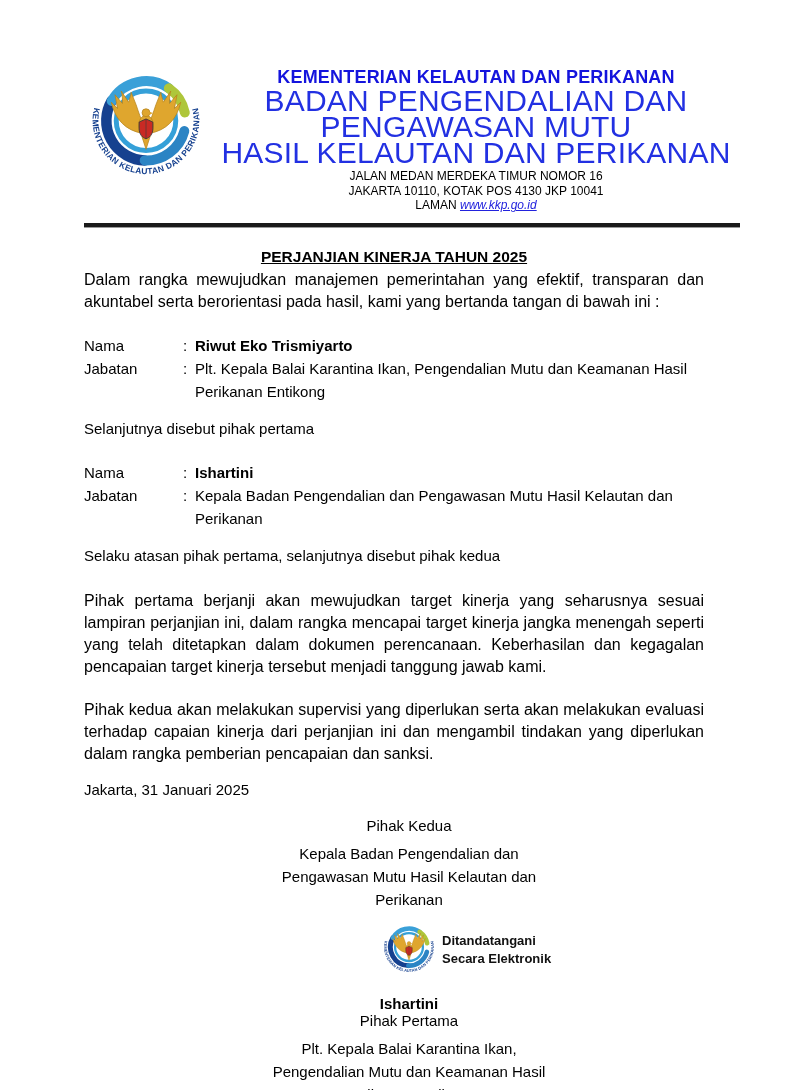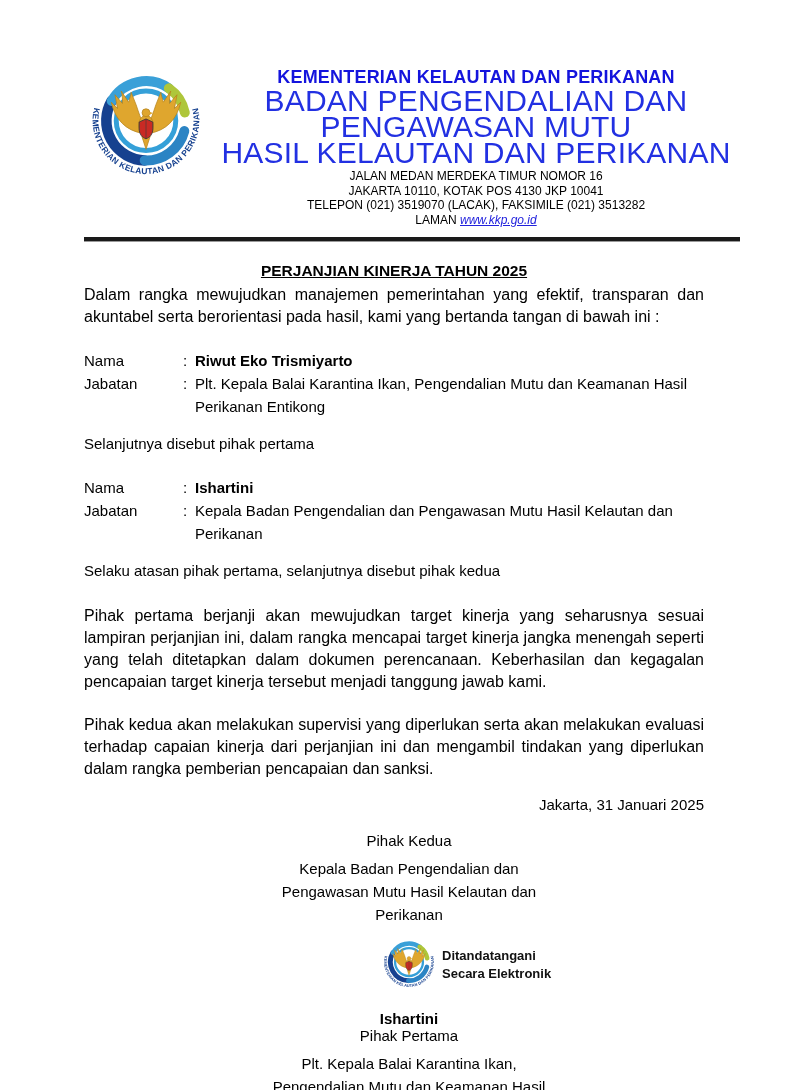--- a/index.html
+++ b/index.html
@@ -29,21 +29,21 @@
   .prow{display:flex;}
   .plabel{width:99px;flex:0 0 99px;}
   .pcolon{width:12px;flex:0 0 12px;}
   .pvalue{flex:1;}
   .bold{font-weight:bold;}
   .note{font-size:15px;line-height:22px;}
   .p-first{margin-top:23px;}
   .p-second{margin-top:21px;}
   
   .sig-block{width:650px;}
-  .dateline{margin-top:13px;text-align:right;font-size:15px;width:620px;}
+  .dateline{margin-top:13px;text-align:left;font-size:15px;width:620px;}
   .sig-cols{display:flex;margin-top:19px;flex-direction:column;}
   .sig-col{flex:1;text-align:center;}
   .sig-role{font-size:15px;line-height:18px;}
   .sig-pos{font-size:15px;line-height:23px;max-width:284px;margin:7px auto 0;}
   .sig-badge{position:relative;height:60px;margin-top:10px;}
   .badge-logo{position:absolute;left:50%;transform:translateX(-50%);width:58px;height:58px;}
   .badge-logo svg{width:58px;height:58px;display:block;}
   .badge-text{position:absolute;left:calc(50% + 33px);top:11px;text-align:left;
     font-size:13px;font-weight:600;line-height:18px;white-space:nowrap;color:#111;}
   .sig-name{margin-top:14px;font-size:15px;font-weight:bold;}
@@ -88,21 +88,20 @@
       <svg>
           <use href="#kkp-logo"></use>
         </svg>
     </div>
     <div class="head-center">
       <div class="ministry">KEMENTERIAN KELAUTAN DAN PERIKANAN</div>
       <div class="agency">BADAN PENGENDALIAN DAN PENGAWASAN MUTU</div>
       <div class="agency">HASIL KELAUTAN DAN PERIKANAN</div>
       <div class="addr first">JALAN MEDAN MERDEKA TIMUR NOMOR 16</div>
       <div class="addr">JAKARTA 10110, KOTAK POS 4130 JKP 10041</div>
-      <div class="addr">TELEPON (021) 3519070 (LACAK), FAKSIMILE (021) 3513282</div>
       <div class="addr laman"><span>LAMAN </span><a href="#">www.kkp.go.id</a></div>
     </div>
   </header>
 
   <div class="rule"></div>
 
   <main class="content">
     <div class="doc-title">
       <div>PERJANJIAN KINERJA TAHUN 2025</div>
     </div>

